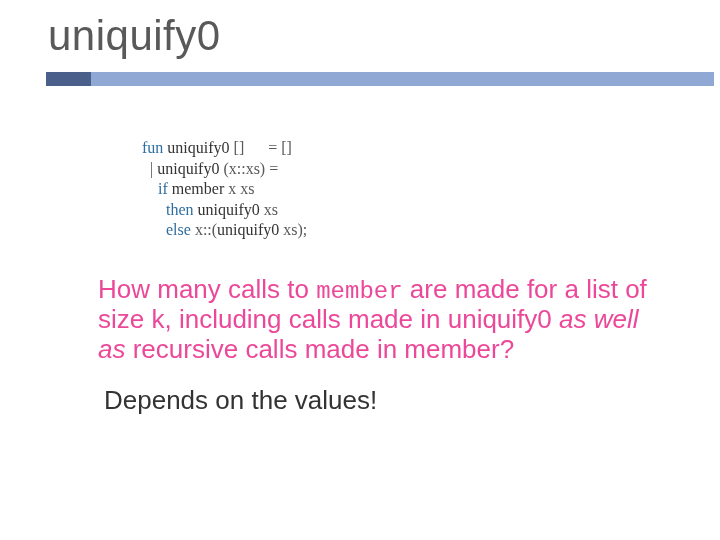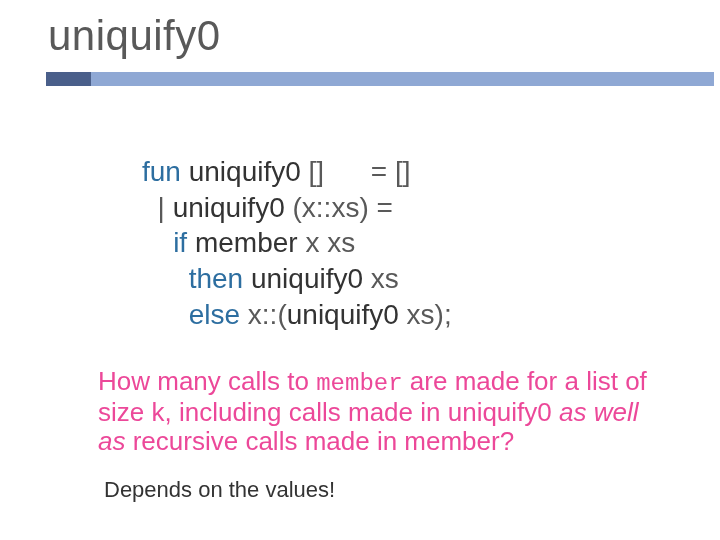--- a/index.html
+++ b/index.html
@@ -25,22 +25,22 @@
   .rule::before {
     content: "";
     position: absolute;
     left: 0; top: 0;
     width: 45px; height: 14px;
     background: #4a5f8a;
   }
 
   .code {
     margin: 32px 0 34px 96px;
-    font-family: Liberation Sans, sans-serif;
-    font-size: 28px;
+    font-family: Liberation Serif, serif;
+    font-size: 16px;
     line-height: 1.28;
     white-space: pre;
   }
   .kw  { color: #2d6ea0; }
   .nm  { color: #333; }
   .txt { color: #595959; }
 
   .question {
     margin: 0 58px 0 52px;
     font-size: 26px;
@@ -49,21 +49,21 @@
     font-weight: 400;
   }
   .question .mono {
     font-family: Consolas, "Courier New", monospace;
     font-size: 24px;
   }
   .question .ital { font-style: italic; }
 
   .answer {
     margin: 20px 0 0 58px;
-    font-size: 22px;
+    font-size: 26px;
     color: #333;
   }
 </style>
 </head>
 <body>
 
 <div class="slide">
 
   <div class="title">uniquify0</div>
   <div class="rule"></div>

